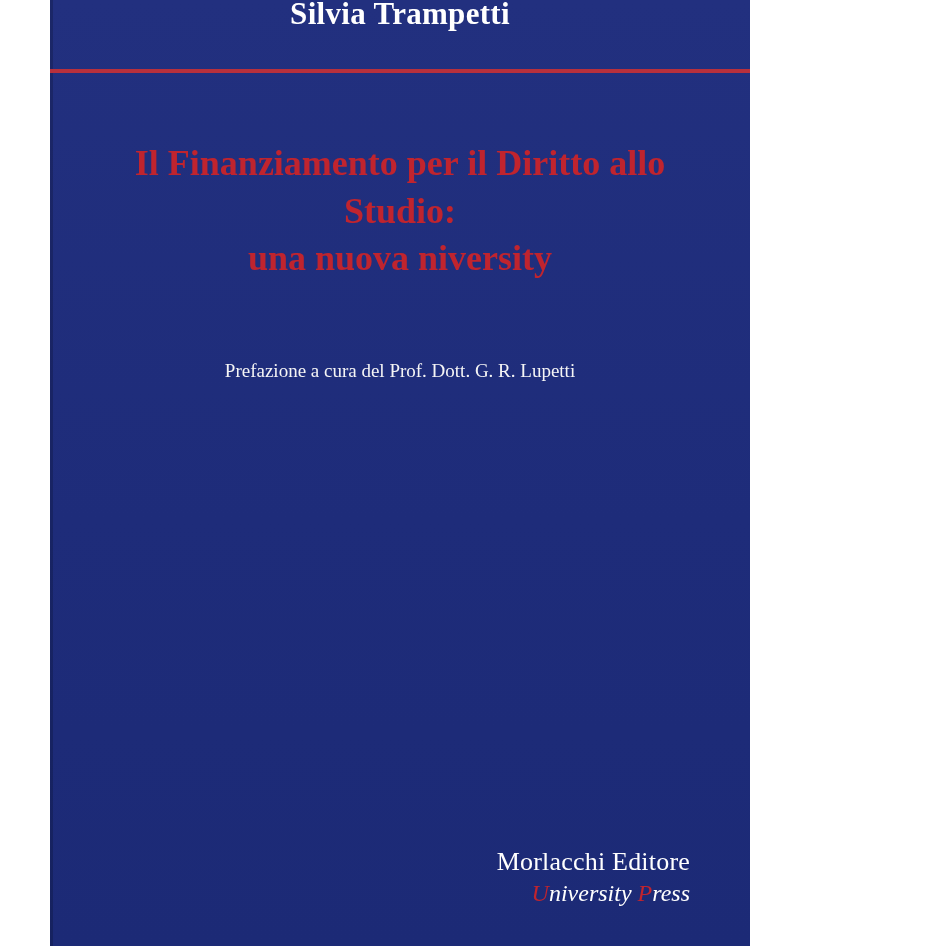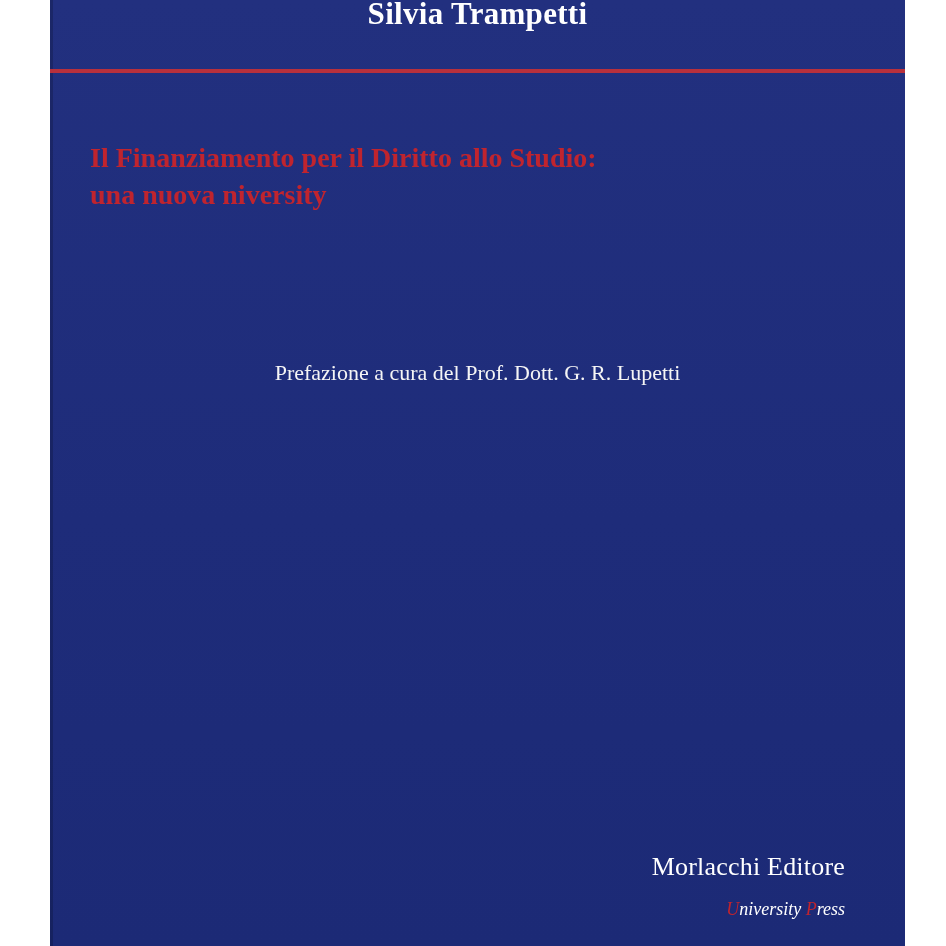--- a/index.html
+++ b/index.html
@@ -19,21 +19,21 @@
     width: 946px;
     height: 946px;
     background: #ffffff;
   }
 
   
   .cover-field {
     position: absolute;
     left: 50px;
     top: 0;
-    width: 855px;
+    width: 700px;
     height: 946px;
     background: #1f2f7f;
     background: linear-gradient(180deg, #22307f 0%, #1e2c7a 55%, #1c2a76 100%);
     overflow: hidden;
   }
 
   
   .cover-field::before {
     content: "";
     position: absolute;
@@ -71,22 +71,23 @@
     top: 69px;
     height: 4px;
     background: #b8303c;
   }
 
   .title {
     position: absolute;
     left: 40px;
     right: 40px;
     top: 140px;
+    text-align: center;
     color: #c0242e;
-    font-size: 28px;
+    font-size: 36px;
     font-weight: bold;
     line-height: 1.32;
     font-family: "Liberation Serif", serif;
   }
 
   .subtitle {
     position: absolute;
     left: 80px;
     right: 80px;
     top: 248px;
@@ -98,44 +99,44 @@
     font-family: "Liberation Serif", serif;
   }
 
   .preface {
     position: absolute;
     left: 60px;
     right: 60px;
     top: 360px;
     text-align: center;
     color: #f5f5f5;
-    font-size: 22px;
+    font-size: 19px;
     font-family: "Liberation Serif", serif;
   }
 
   .publisher {
     position: absolute;
     right: 60px;
-    bottom: 26px;
+    bottom: 38px;
     text-align: right;
     color: #ffffff;
     font-family: "Liberation Serif", serif;
   }
   .publisher-name {
     font-size: 26px;
     letter-spacing: 0.2px;
     line-height: 1.12;
     white-space: nowrap;
   }
   .publisher-press {
-    font-size: 18px;
+    font-size: 24px;
     font-style: italic;
     line-height: 1.15;
     white-space: nowrap;
-    margin-top: 18px;
+    margin-top: 4px;
   }
   .cap {
     color: #c0242e;
   }
 </style>
 </head>
 <body>
 
 <div class="cover">
 

